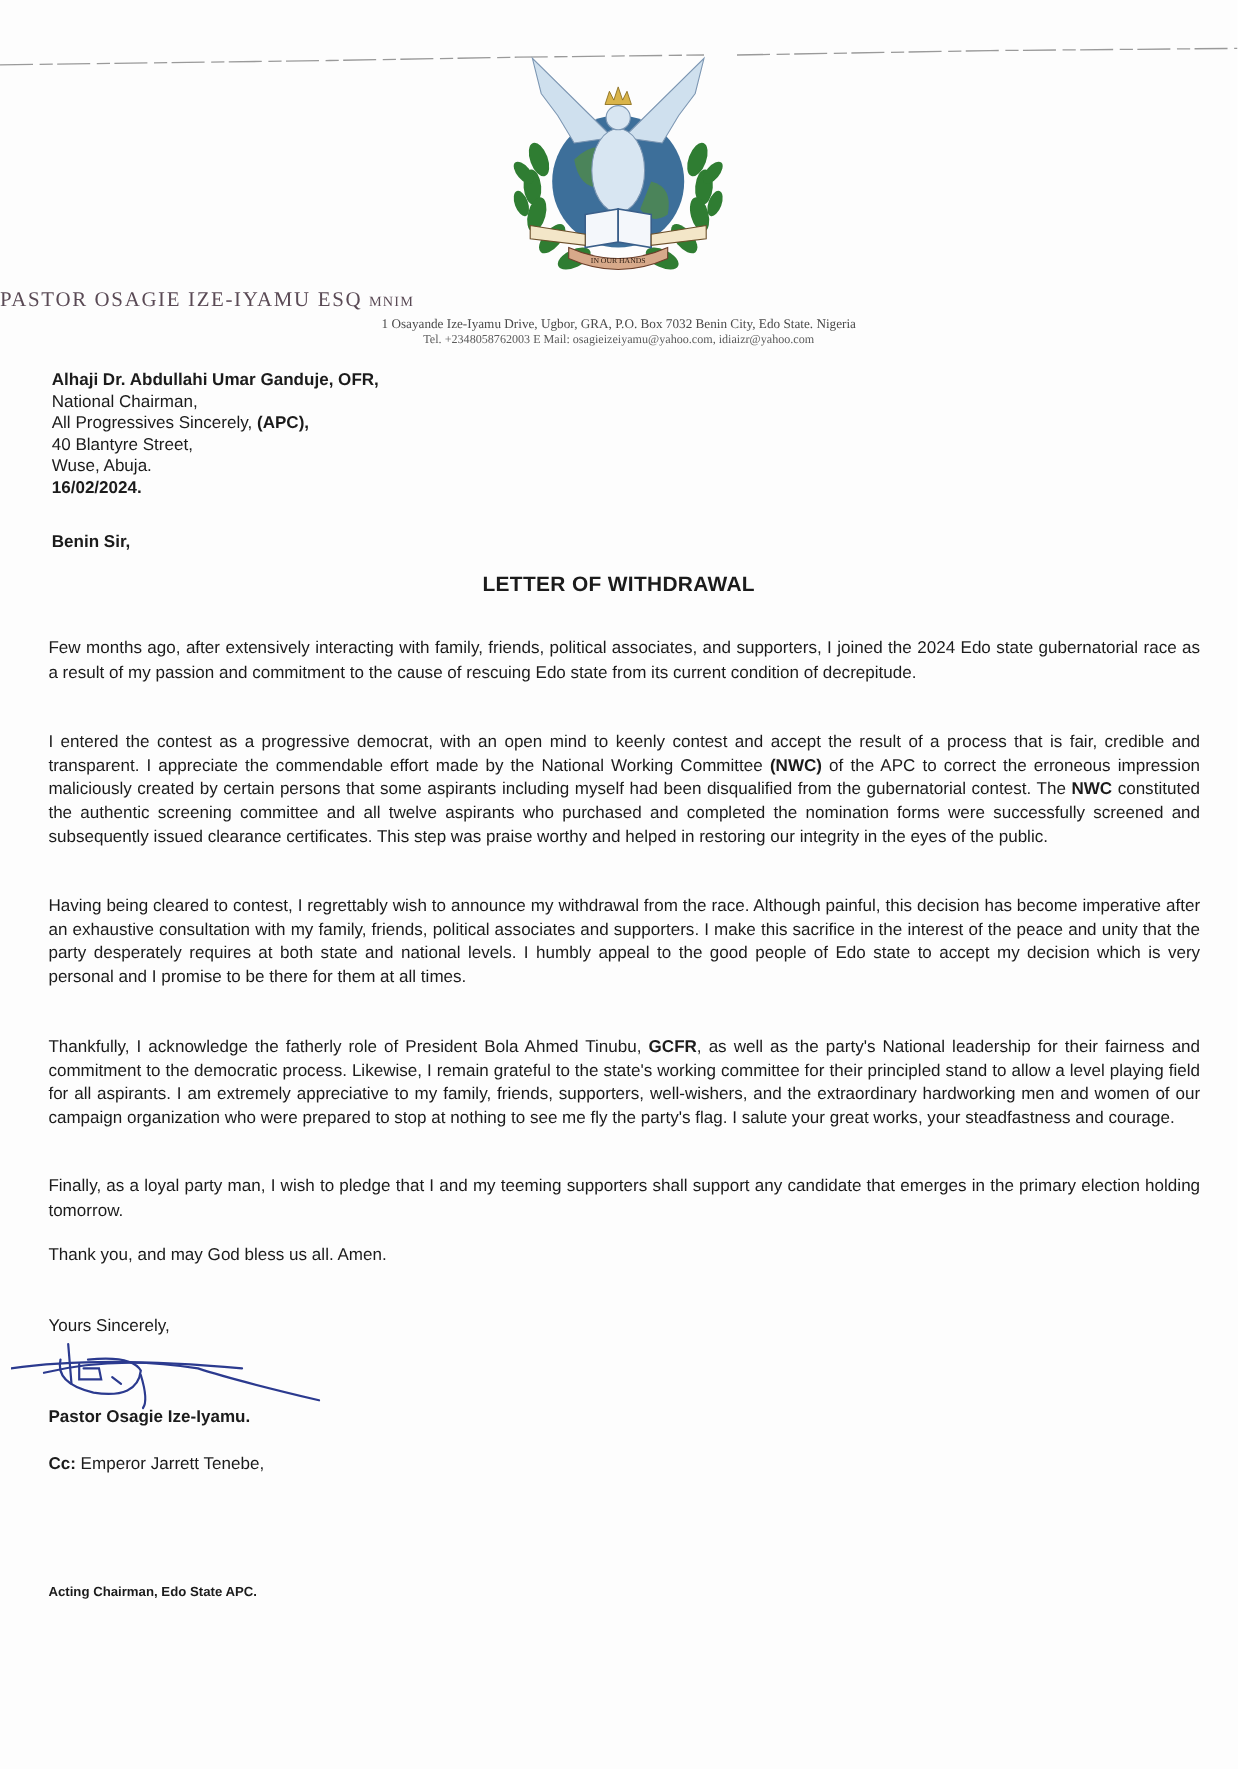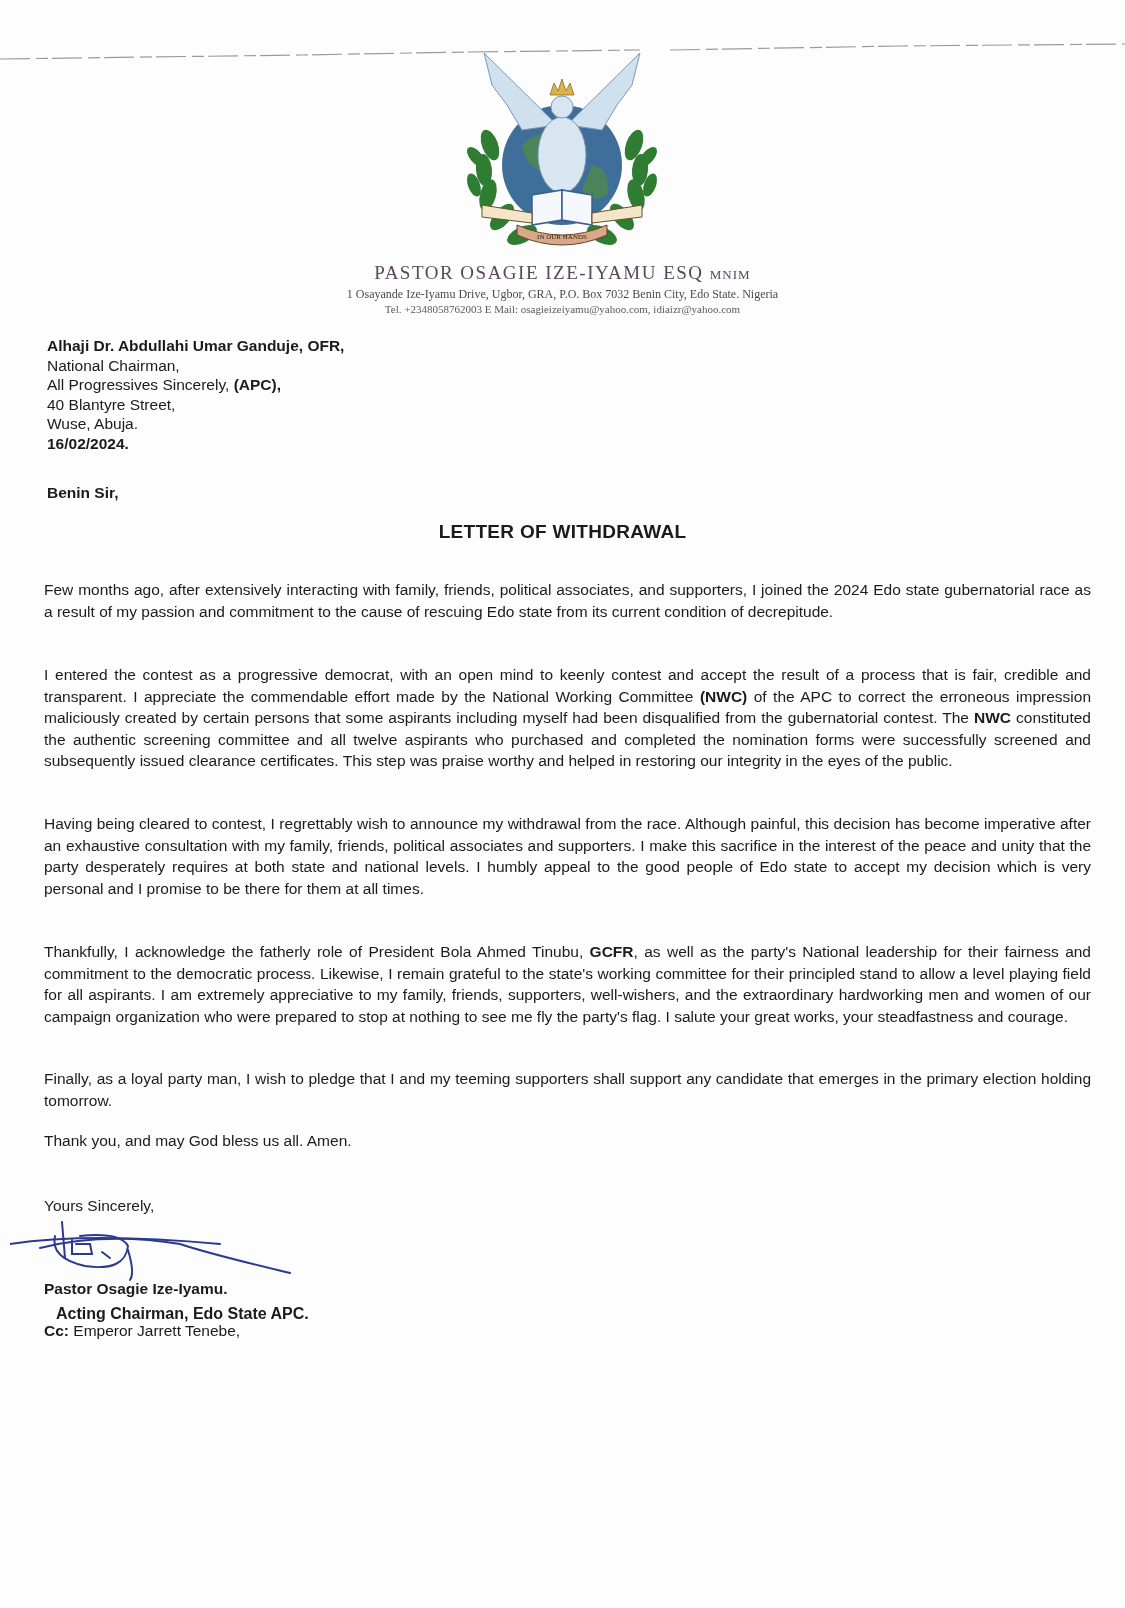--- a/index.html
+++ b/index.html
@@ -5,21 +5,21 @@
     html, body { margin: 0; padding: 0; background: #ffffff; }
     body {
       width: 1125px; height: 1608px; position: relative; overflow: hidden;
       font-family: "Liberation Sans", "DejaVu Sans", sans-serif;
       color: #1b1b1b;
     }
     .page { position: absolute; left: 0; top: 0; width: 1125px; height: 1608px; background: #fdfdfd; }
     .topline { position: absolute; left: 0; top: 42px; width: 1125px; height: 20px; }
     .crest { position: absolute; left: 462px; top: 45px; width: 200px; height: 210px; }
     .letterhead-name {
-      position: absolute; left: 0; width: 1125px; top: 262px; text-align: center;
+      position: absolute; left: 0; width: 1125px; top: 262px; 
       font-family: "Liberation Serif", "DejaVu Serif", serif; font-size: 19px;
       letter-spacing: 1.5px; color: #5a4a55;
     }
     .letterhead-name .suffix { font-size: 13px; letter-spacing: 1px; }
     .letterhead-addr, .letterhead-tel {
       position: absolute; left: 0; width: 1125px; text-align: center;
       font-family: "Liberation Serif", "DejaVu Serif", serif; color: #4a4a4a;
     }
     .letterhead-addr { top: 287px; font-size: 12px; }
     .letterhead-tel { top: 303px; font-size: 11px; color: #5a5a5a; }
@@ -42,21 +42,21 @@
     #p2 { top: 648px; }
     #p3 { top: 797px; }
     #p4 { top: 925px; }
     #p5 { top: 1052px; }
     #p6 { top: 1114px; }
     .closing { position: absolute; left: 44px; top: 1197px; font-size: 15.5px; text-align: center; }
     .signature { position: absolute; left: 10px; top: 1218px; width: 300px; height: 80px; }
     .signer { position: absolute; left: 44px; top: 1280px; font-size: 15.5px; font-weight: bold; }
     .cc { position: absolute; left: 44px; top: 1322px; font-size: 15.5px; }
     .cc .b { font-weight: bold; }
-    .cc-title { position: absolute; left: 44px; top: 1305px; font-size: 16px; font-weight: bold; margin-left: 12px; }
+    .cc-title { position: absolute; left: 44px; top: 1440px; font-size: 12px; font-weight: bold; }
   </style>
 </head>
 <body>
 
 <div class="page">
 
   <svg class="topline" viewBox="0 0 1125 20">
     <path d="M0 17 L300 13 L470 10 L640 8 M670 8 L900 4 L1125 2" stroke="#9a9a9a" stroke-width="1.2" fill="none" stroke-dasharray="30 6 12 4"></path>
   </svg>
 

